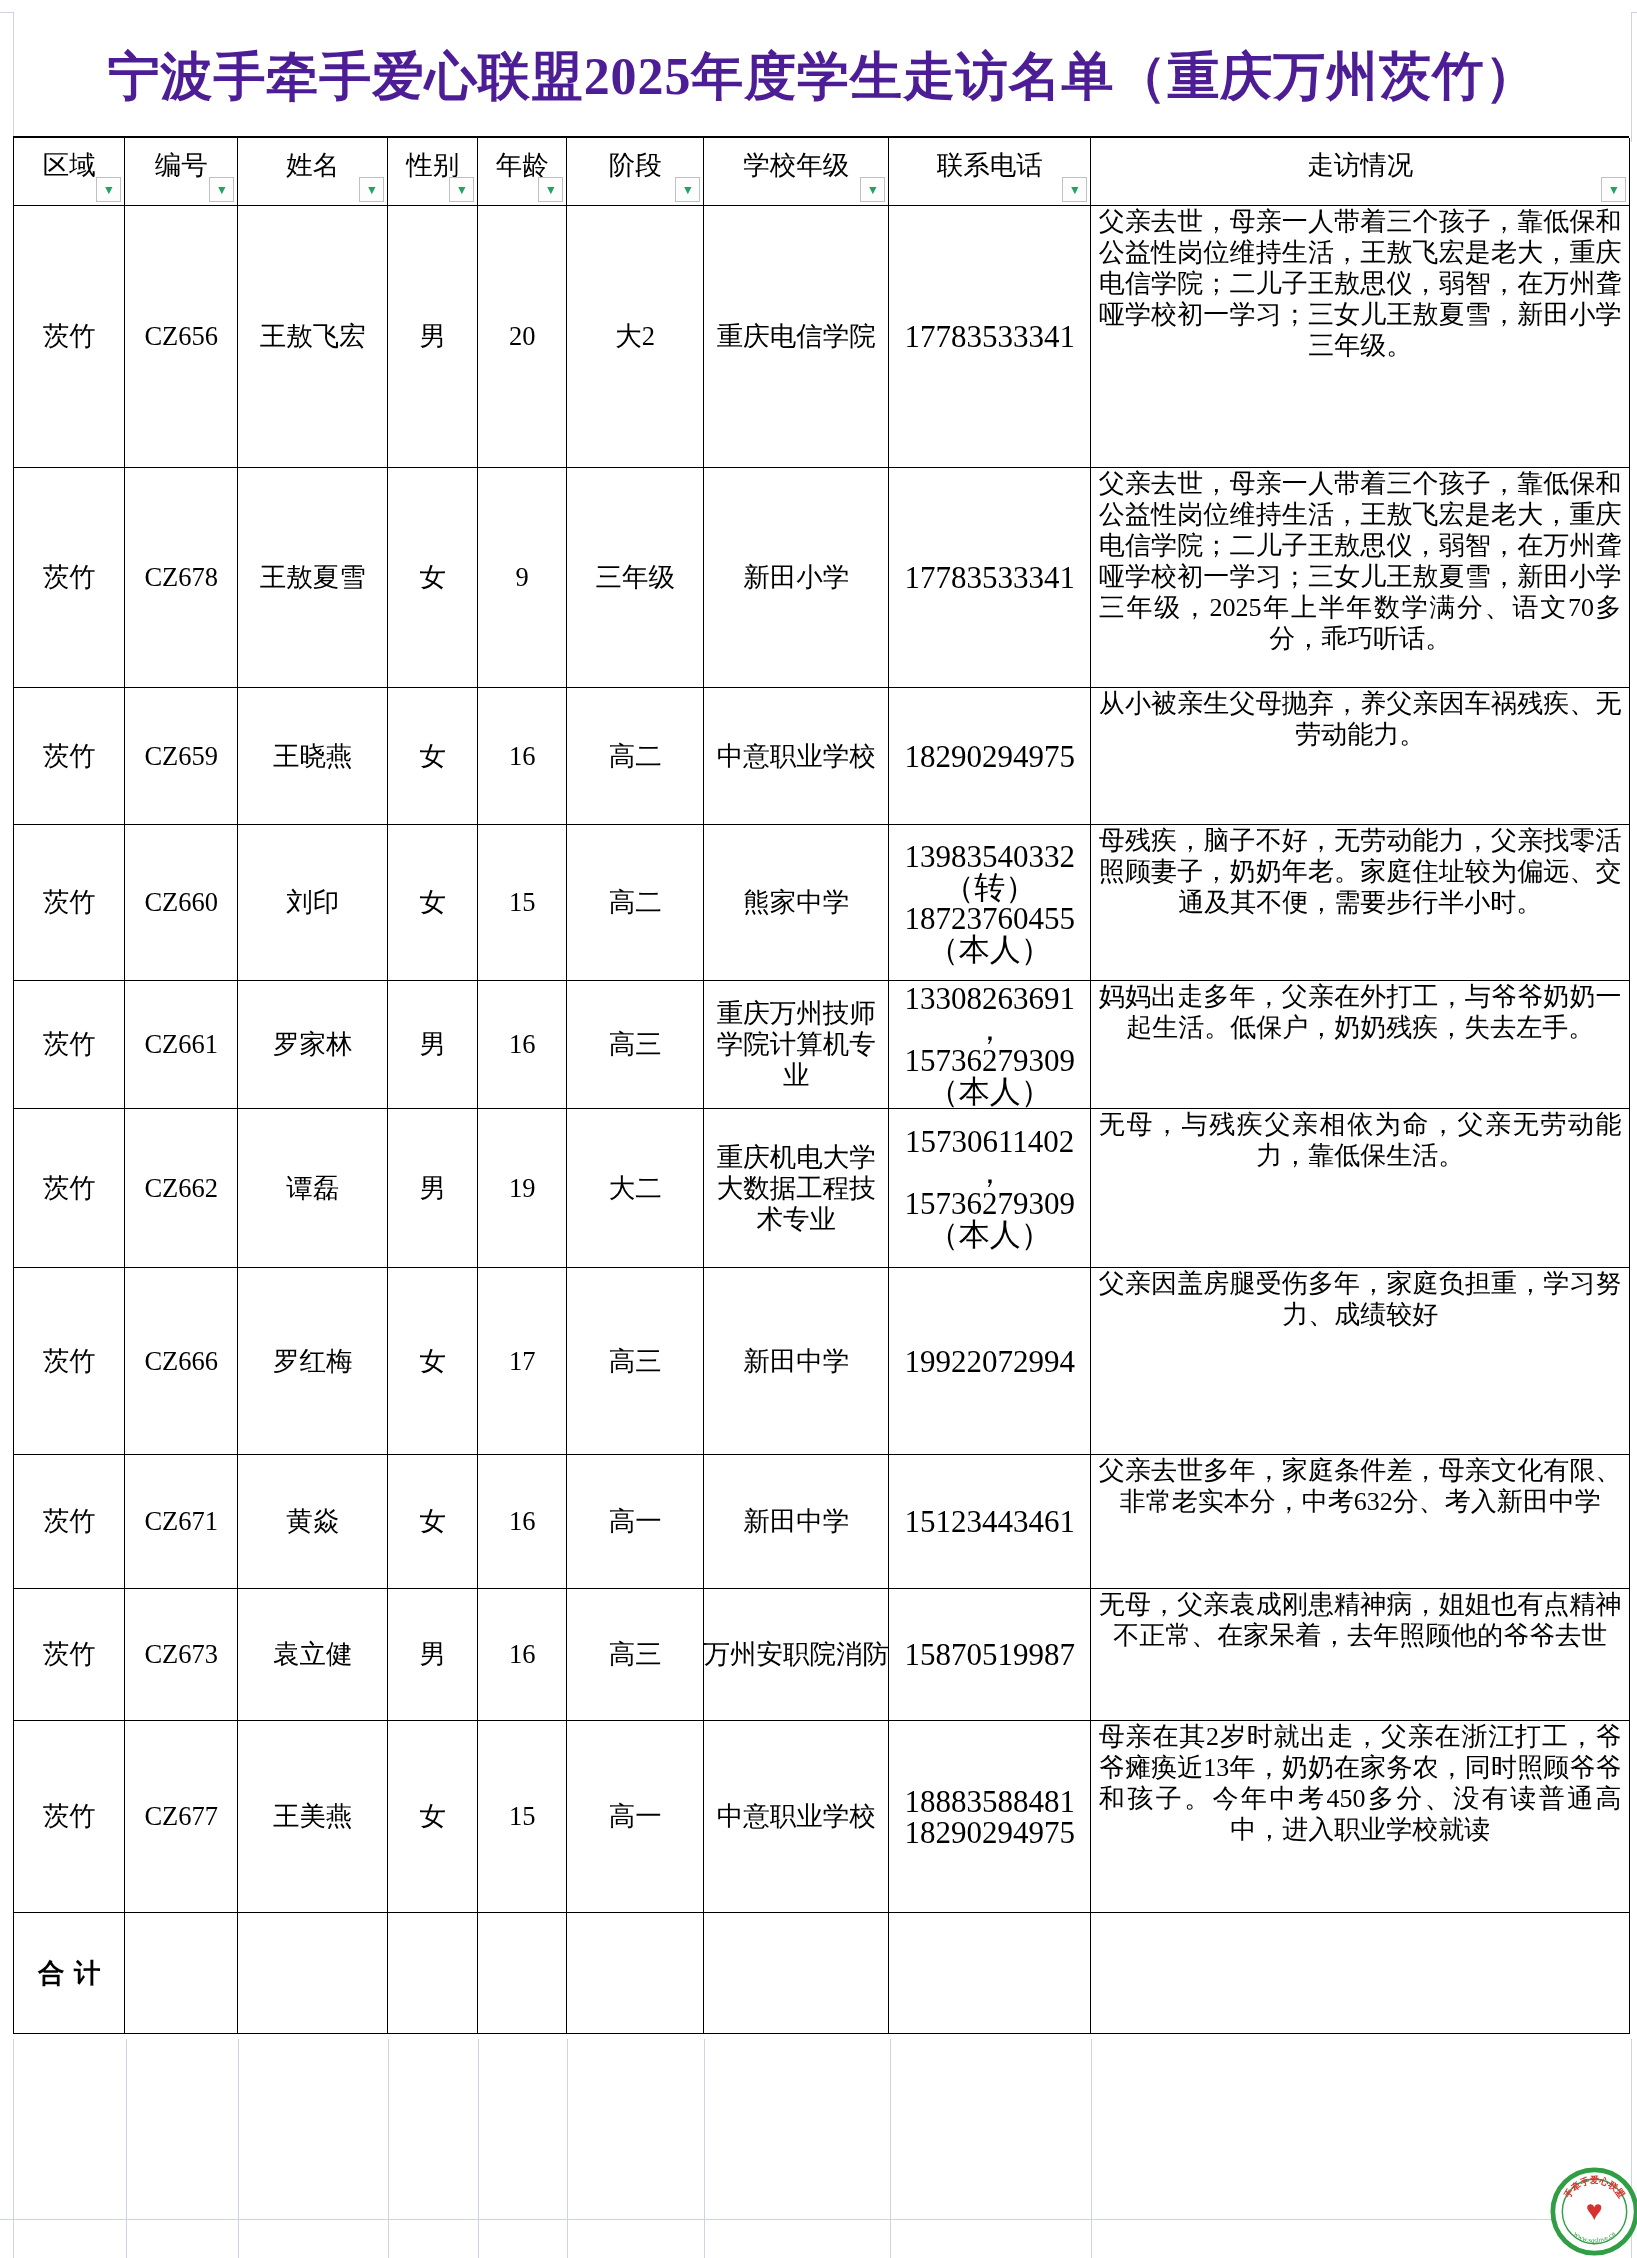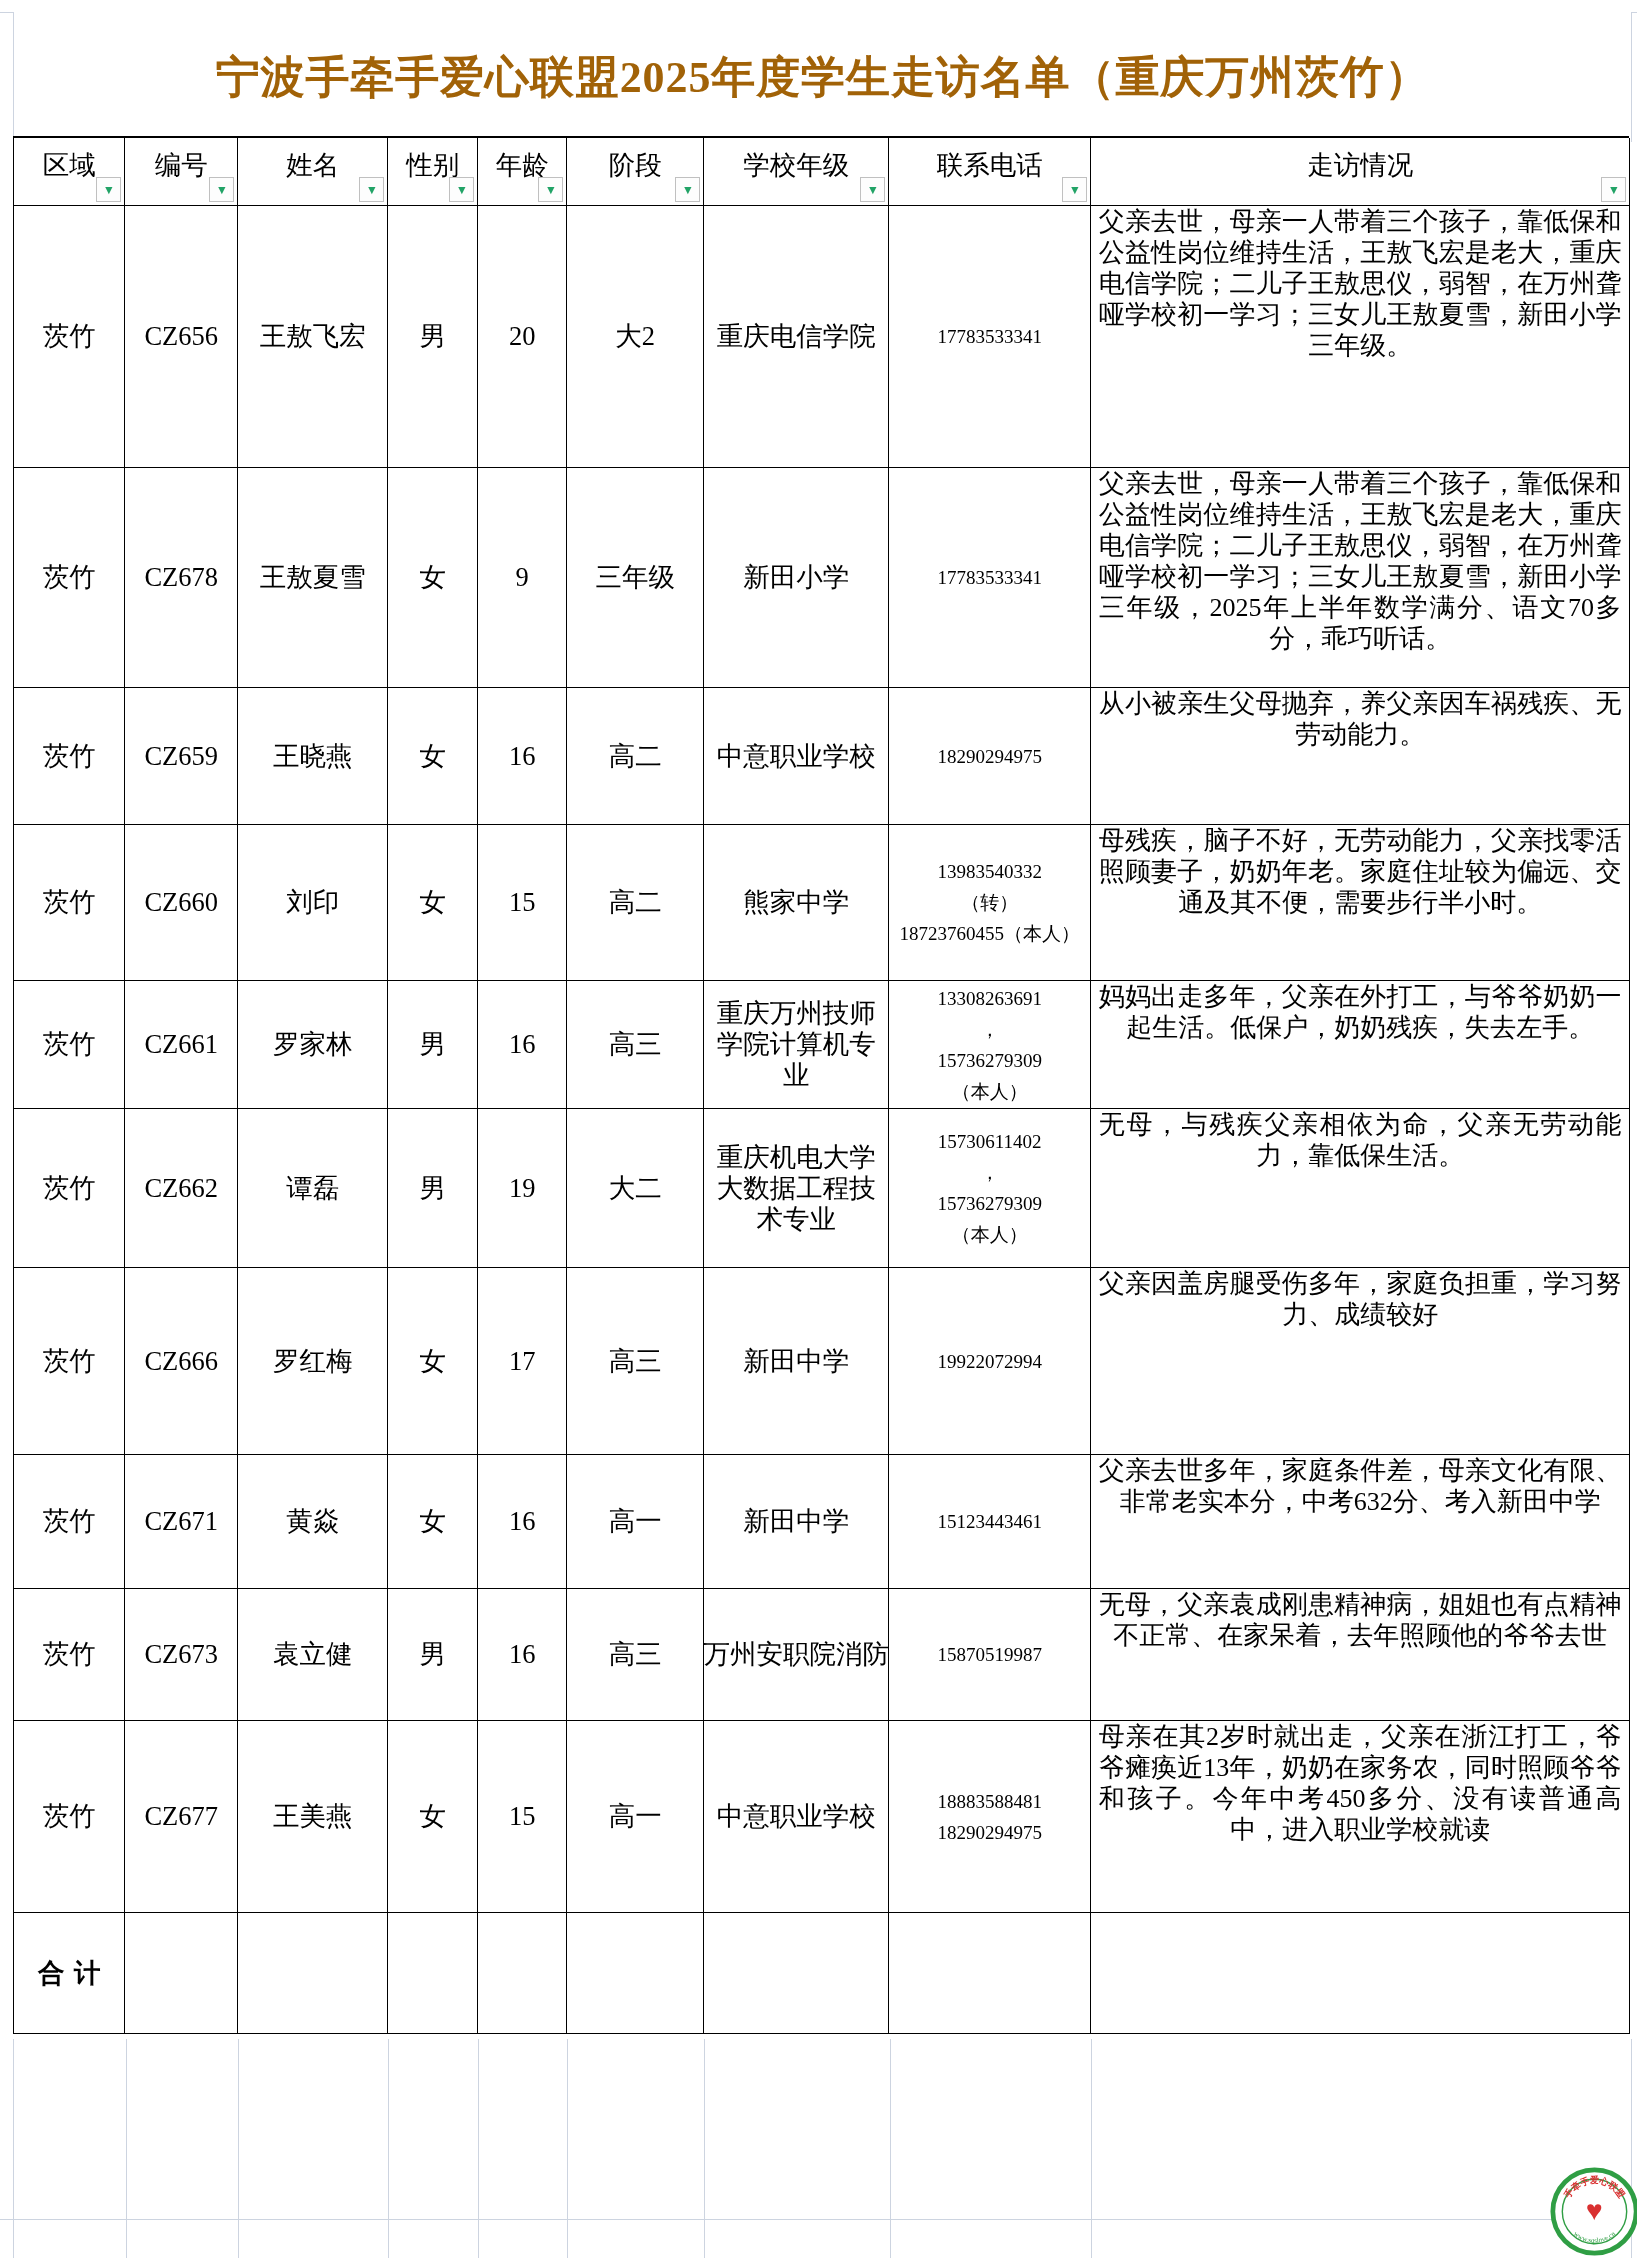--- a/index.html
+++ b/index.html
@@ -12,21 +12,21 @@
   .faint-v{position:absolute;top:0;width:0;border-left:0.9px solid #cdd4e0;}
 
   
   .title-band{
     position:absolute;left:13.2px;top:12.3px;width:1617px;height:130px;
     display:flex;align-items:center;justify-content:center;
     border-left:0.9px solid #cdd4e0;border-right:0.9px solid #cdd4e0;
     background:#fff;
   }
   .title-band .t{
-    font-size:44px;font-weight:bold;color:#a16207;letter-spacing:0.9px;white-space:nowrap;text-align:center;
+    font-size:52px;font-weight:bold;color:#4c1d95;letter-spacing:0.9px;white-space:nowrap;text-align:center;
   }
 
   
   .tbl{
     position:absolute;left:13.2px;top:136px;width:1615px;
     display:grid;
     grid-template-columns:111px 113px 150px 90px 89px 137px 185px 202px 539px;
     border-top:2.8px solid #000;border-left:1.9px solid #000;
     background:#fff;
   }
@@ -38,21 +38,21 @@
     overflow:hidden;position:relative;background:#fff;
   }
   .hcell{font-size:26.5px;}
   .hcell .hl{position:relative;top:-5.7px;}
   .fbtn{
     position:absolute;right:2.8px;bottom:2.8px;width:23px;height:23px;
     background:#fdfdfd;border:0.9px solid #c0c0c0;
     display:flex;align-items:center;justify-content:center;
     font-size:12.3px;color:#21a366;cursor:pointer;line-height:1;
   }
-  .c-phone{white-space:pre-line;font-size:19px;}
+  .c-phone{white-space:pre-line;font-size:31px;}
   .c-school{word-break:break-all;padding:0 1.9px;}
   .c-school.nowrap{white-space:nowrap;overflow:visible;padding:0;}
   .c-remark{
     display:block;padding:0 7.6px;
     font-size:26px;line-height:31px;
     text-align:justify;text-align-last:center;word-break:break-all;
   }
   .c-remark .inner{width:100%;}
   .vc{display:flex;flex-direction:column;justify-content:flex-start;height:100%;}
   .total-lbl{font-weight:bold;letter-spacing:9.5px;padding-left:9.5px;}

